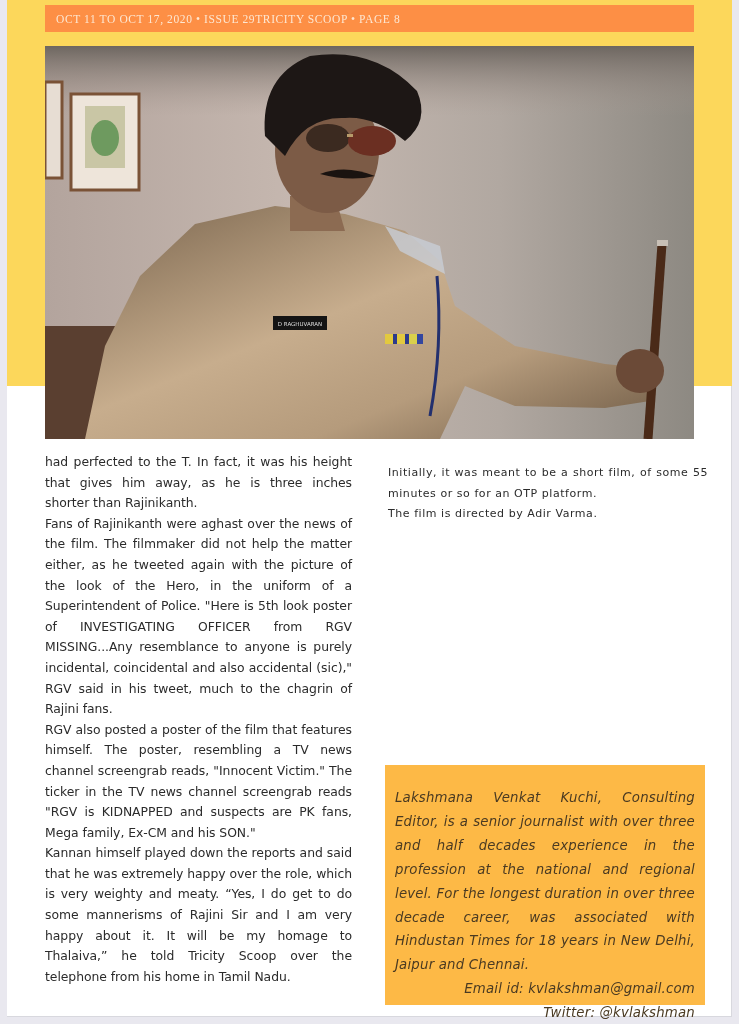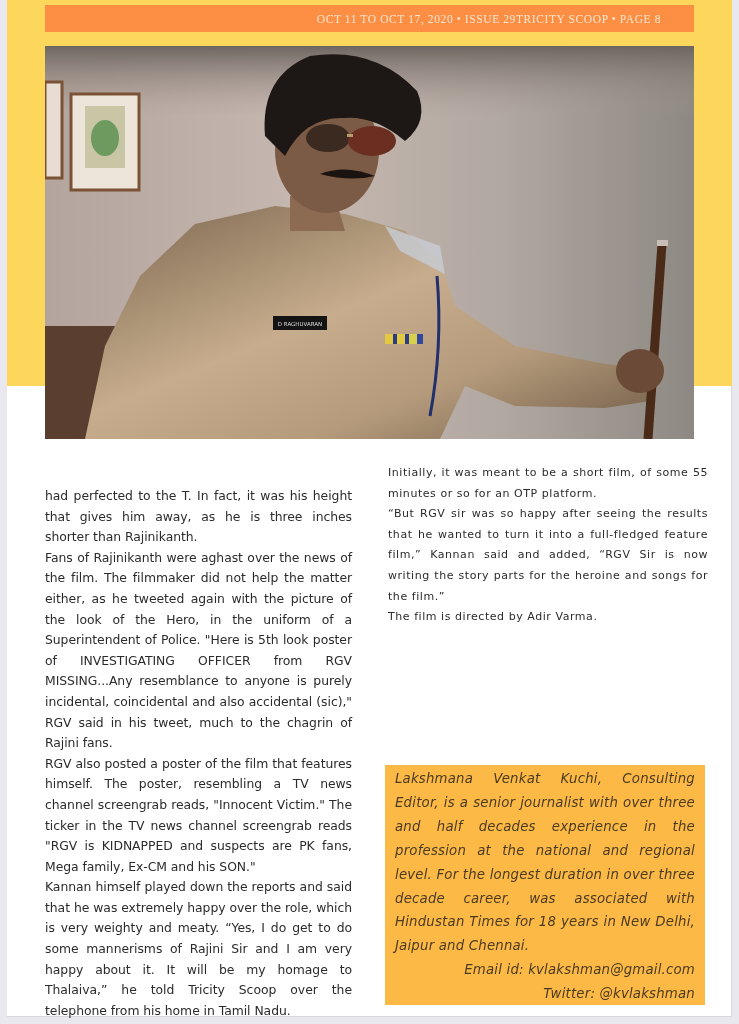--- a/index.html
+++ b/index.html
@@ -10,44 +10,44 @@
     border-right: 1px solid #d8d8de;
     border-bottom: 1px solid #d8d8de;
   }
   .yellow-band {
     position: absolute; left: 7px; top: 0; width: 725px; height: 386px;
     background: #fcd75b;
   }
   .header-bar {
     position: absolute; left: 45px; top: 5px; width: 649px; height: 27px;
     background: #fd8f45;
-    display: flex; align-items: center; justify-content: flex-end;
+    display: flex; align-items: center; justify-content: flex-start;
     padding: 0 33px 0 11px;
     font-family: "Liberation Serif", "DejaVu Serif", serif;
     font-size: 11.5px; letter-spacing: 0.6px; color: #fde7d2;
   }
   .photo {
     position: absolute; left: 45px; top: 46px; width: 649px; height: 393px;
     overflow: hidden;
     background: linear-gradient(100deg, #b7a9a2 0%, #c4b6ae 35%, #b9ada6 55%, #a6a099 80%, #8e8a84 100%);
   }
   .photo svg { display: block; width: 100%; height: 100%; }
   .col {
     position: absolute;
     font-family: "DejaVu Sans", "Liberation Sans", sans-serif;
     font-size: 12.6px; line-height: 20.6px; color: #2b2b2b;
     text-align: justify; letter-spacing: 0.1px;
   }
   .col p { margin: 0; text-align-last: left; }
-  .col-left { left: 45px; top: 452px; width: 307px; font-size: 12.4px; letter-spacing: -0.05px; margin-top: 34px; }
+  .col-left { left: 45px; top: 452px; width: 307px; font-size: 12.4px; letter-spacing: -0.05px; }
   .col-right { left: 388px; top: 463px; width: 320px; letter-spacing: 0.55px; font-size: 11px; }
   .bio-box {
     position: absolute; left: 385px; top: 765px; width: 320px; height: 240px;
     background: #fdb946;
-    padding: 2px 10px 0 10px;
+    padding: 21px 10px 0 10px;
     font-family: "DejaVu Sans", "Liberation Sans", sans-serif;
     font-style: italic;
     font-size: 13.3px; line-height: 23.9px; color: #4a3a22;
     text-align: justify; letter-spacing: 0.2px;
   }
   .bio-box p { margin: 0; text-align-last: left; }
   .bio-box .line { display: block; text-align: right; }
 </style>
 </head>
 <body>
@@ -132,21 +132,20 @@
 
 <div class="col col-left">
   <p>had perfected to the T. In fact, it was his height that gives him away, as he is three inches shorter than Rajinikanth.</p>
   <p>Fans of Rajinikanth were aghast over the news of the film. The filmmaker did not help the matter either, as he tweeted again with the picture of the look of the Hero, in the uniform of a Superintendent of Police. "Here is 5th look poster of INVESTIGATING OFFICER from RGV MISSING...Any resemblance to anyone is purely incidental, coincidental and also accidental (sic)," RGV said in his tweet, much to the chagrin of Rajini fans.</p>
   <p>RGV also posted a poster of the film that features himself. The poster, resembling a TV news channel screengrab reads, "Innocent Victim." The ticker in the TV news channel screengrab reads "RGV is KIDNAPPED and suspects are PK fans, Mega family, Ex-CM and his SON."</p>
   <p>Kannan himself played down the reports and said that he was extremely happy over the role, which is very weighty and meaty. “Yes, I do get to do some mannerisms of Rajini Sir and I am very happy about it. It will be my homage to Thalaiva,” he told Tricity Scoop over the telephone from his home in Tamil Nadu.</p>
 </div>
 
 <div class="col col-right">
   <p>Initially, it was meant to be a short film, of some 55 minutes or so for an OTP platform.</p>
-  <p>“But RGV sir was so happy after seeing the results that he wanted to turn it into a full-fledged feature film,” Kannan said and added, “RGV Sir is now writing the story parts for the heroine and songs for the film.”</p>
   <p>The film is directed by Adir Varma.</p>
 </div>
 
 <div class="bio-box">
   <p>Lakshmana Venkat Kuchi, Consulting Editor, is a senior journalist with over three and half decades experience in the profession at the national and regional level. For the longest duration in over three decade career, was associated with Hindustan Times for 18 years in New Delhi, Jaipur and Chennai.</p>
   <span class="line">Email id: kvlakshman@gmail.com</span>
   <span class="line">Twitter: @kvlakshman</span>
 </div>
 
 </body></html>

